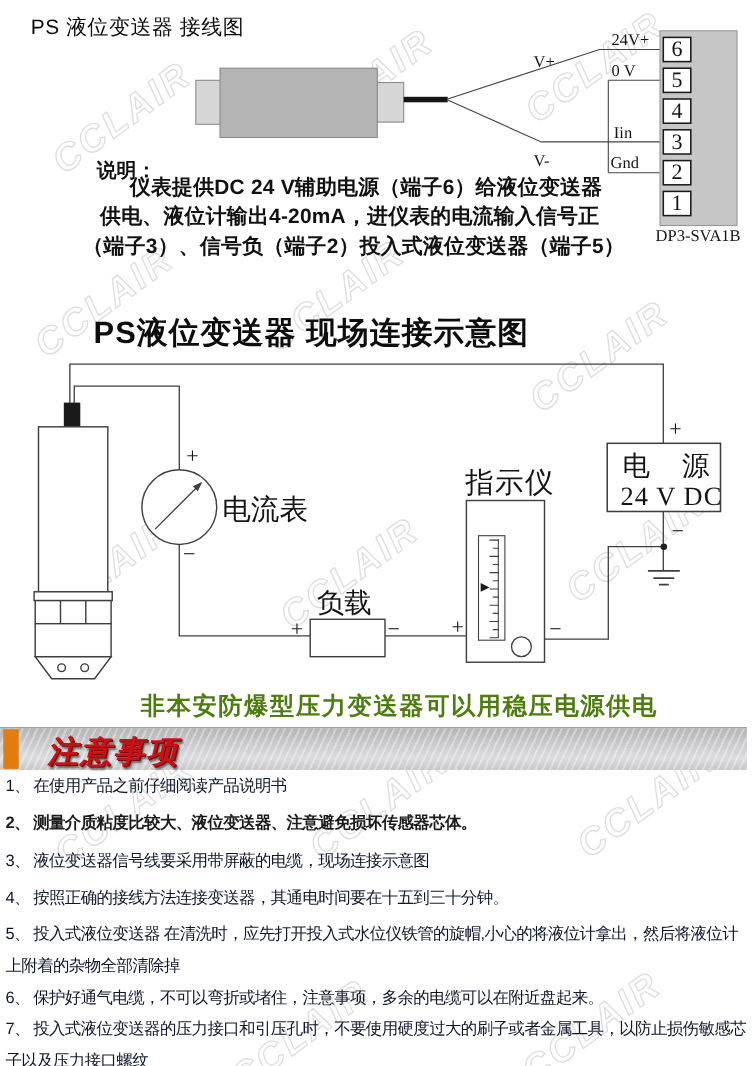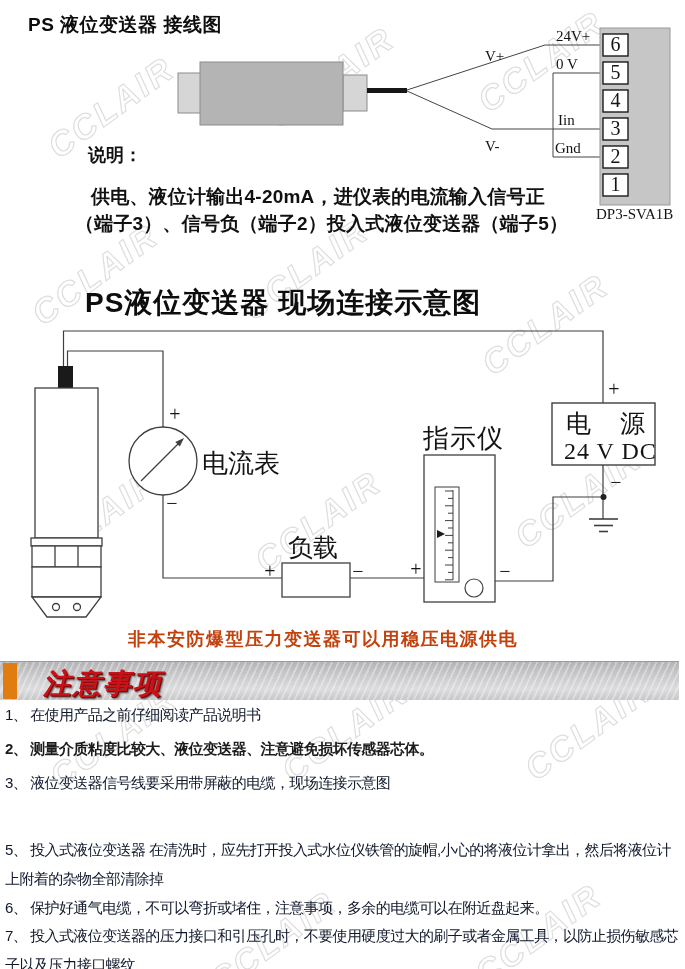--- a/index.html
+++ b/index.html
@@ -3,25 +3,25 @@
 <meta charset="utf-8">
 <style>
   html,body{margin:0;padding:0;background:#fff;}
   .page{position:relative;width:685px;height:969px;background:#fff;overflow:hidden;
         font-family:"Liberation Sans",sans-serif;color:#111;}
   .abs{position:absolute;}
   .wm{position:absolute;font:bold italic 34px "Liberation Sans",sans-serif;letter-spacing:3px;
       color:transparent;-webkit-text-stroke:1.2px #dedede;transform:rotate(-36deg);
       white-space:nowrap;z-index:0;user-select:none;}
   .layer{position:absolute;left:0;top:0;z-index:1;}
-  .h1{font-size:19px;font-weight:bold;letter-spacing:0.5px;color:#0d0d0d;white-space:nowrap;}
+  .h1{font-size:19px;font-weight:normal;letter-spacing:0.5px;color:#0d0d0d;white-space:nowrap;}
   .h2{font-size:28px;font-weight:bold;letter-spacing:1px;color:#0d0d0d;white-space:nowrap;}
   .note-h{font-size:18px;font-weight:bold;margin-top:12px;}
   .note-l{font-size:19px;font-weight:bold;white-space:nowrap;letter-spacing:0.2px;}
-  .caption{font-size:18px;font-weight:bold;letter-spacing:1.5px;white-space:nowrap;color:#c2410c;}
+  .caption{font-size:22px;font-weight:bold;letter-spacing:1.5px;white-space:nowrap;color:#4d7c0f;}
   .banner{position:absolute;left:0;top:661px;width:679px;height:38px;z-index:1;
       border-top:1px solid #9b9b9d;
       background:repeating-linear-gradient(115deg,rgba(255,255,255,.32) 0 2px,rgba(255,255,255,0) 2px 6px),
                  linear-gradient(180deg,#b4b4b6 0%,#cccccf 40%,#dcdcde 72%,#c7c7c9 100%);}
   .banner .tag{position:absolute;left:3px;top:1px;width:14px;height:36px;background:#e07c10;}
   .banner .bt{position:absolute;left:43px;top:3px;font:bold italic 28px "Liberation Sans",sans-serif;
       color:#cb1016;letter-spacing:2px;
       text-shadow:1px 1px 0 #6b0a0a,2px 2px 2px rgba(70,70,70,.85);}
   .item{position:absolute;left:5px;width:676px;font-size:15px;line-height:29px;
       letter-spacing:-0.6px;color:#0f172a;z-index:1;}
@@ -87,20 +87,21 @@
     <text x="556" y="41" font-size="15">24V+</text>
     <text x="556" y="69" font-size="15">0 V</text>
     <text x="558" y="125" font-size="15">Iin</text>
     <text x="555" y="153" font-size="15">Gnd</text>
     <text x="485" y="61" font-size="15">V+</text>
     <text x="485" y="151" font-size="15">V-</text>
     <text x="596" y="219" font-size="15">DP3-SVA1B</text>
   </svg>
 
   <div class="abs note-h layer" style="left:88px;top:131px">说明：</div>
+  <div class="abs note-l layer" style="left:118px;top:157px">仪表提供DC 24 V辅助电源（端子6）给液位变送器</div>
   <div class="abs note-l layer" style="left:91px;top:184px">供电、液位计输出4-20mA，进仪表的电流输入信号正</div>
   <div class="abs note-l layer" style="left:75px;top:211px">（端子3）、信号负（端子2）投入式液位变送器（端子5）</div>
 
   <div class="abs h2 layer" style="left:85px;top:284px">PS液位变送器 现场连接示意图</div>
 
   <svg class="layer" style="left:20px;top:315px" width="665" height="310" viewBox="20 315 665 310">
 
     <g stroke="#3f3f3f" stroke-width="1.2" fill="none">
       <path d="M63.5,367 V331 H603 V403"></path>
       <path d="M67.5,367 V351 H163 V427"></path>
@@ -187,20 +188,23 @@
 
   <div class="item" style="top:700px">
     <span class="num">1、</span><span>在使用产品之前仔细阅读产品说明书</span>
   </div>
   <div class="item bold" style="top:734px">
     <span class="num">2、</span><span>测量介质粘度比较大、液位变送器、注意避免损坏传感器芯体。</span>
   </div>
   <div class="item" style="top:768px">
     <span class="num">3、</span><span>液位变送器信号线要采用带屏蔽的电缆，现场连接示意图</span>
   </div>
+  <div class="item" style="top:802px">
+    <span class="num">4、</span><span>按照正确的接线方法连接变送器，其通电时间要在十五到三十分钟。</span>
+  </div>
   <div class="item" style="top:835px">
     <span class="num">5、</span><span>投入式液位变送器 在清洗时，应先打开投入式水位仪铁管的旋帽,小心的将液位计拿出，然后将液位计上附着的杂物全部清除掉</span>
   </div>
   <div class="item" style="top:893px">
     <span class="num">6、</span><span>保护好通气电缆，不可以弯折或堵住，注意事项，多余的电缆可以在附近盘起来。</span>
   </div>
   <div class="item" style="top:921px">
     <span class="num">7、</span><span>投入式液位变送器的压力接口和引压孔时，不要使用硬度过大的刷子或者金属工具，以防止损伤敏感芯子以及压力接口螺纹</span>
   </div>
 

